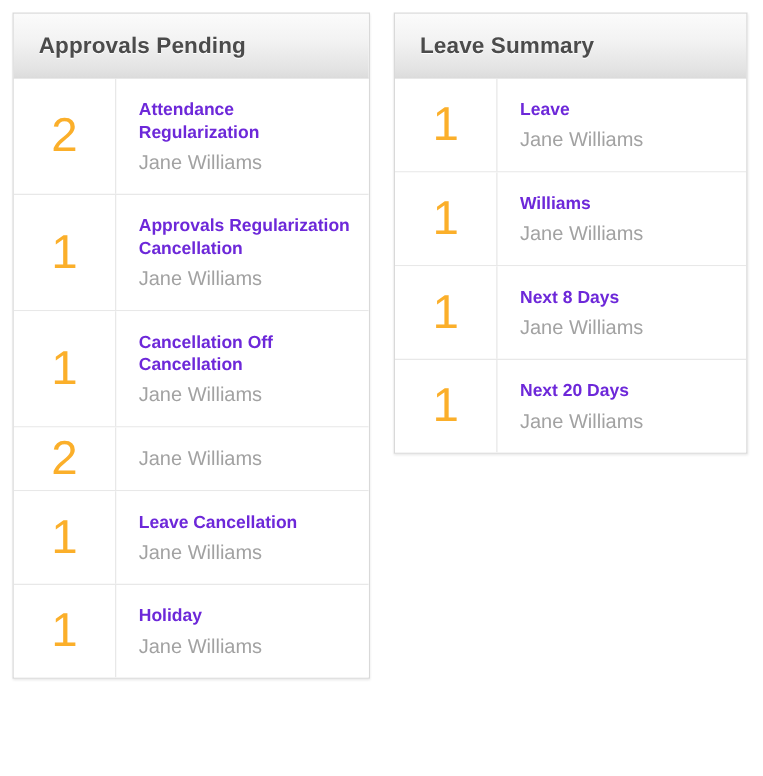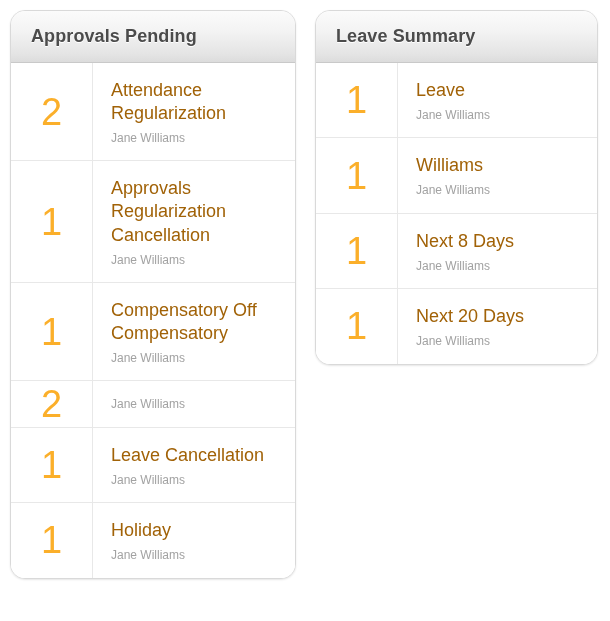--- a/index.html
+++ b/index.html
@@ -18,21 +18,21 @@
     position: relative;
     width: 610px;
     height: 621px;
   }
 
   
   .card {
     position: absolute;
     background: #ffffff;
     border: 1px solid #d9d9d9;
-    border-radius: 15px;
+    border-radius: 0;
     box-shadow: 0 1px 2px rgba(0,0,0,0.10);
     box-sizing: border-box;
     overflow: hidden;
   }
 
   #card-approvals {
     left: 10px;
     top: 10px;
     width: 286px;
   }
@@ -98,29 +98,29 @@
   .row-info {
     flex: 1;
     padding: 16px 14px 15px 18px;
     box-sizing: border-box;
     display: flex;
     flex-direction: column;
     justify-content: center;
   }
 
   .row-label {
-    font-size: 18px;
-    font-weight: normal;
-    color: #a16207;
+    font-size: 14px;
+    font-weight: bold;
+    color: #6d28d9;
     line-height: 1.28;
     margin: 0 0 6px 0;
   }
 
   .row-person {
-    font-size: 12px;
+    font-size: 16px;
     font-weight: normal;
     color: #a2a2a2;
     line-height: 1.2;
     margin: 0;
   }
 </style>
 </head>
 <body>
 
 <div class="board">
@@ -149,21 +149,21 @@
           <div class="row-label">Approvals Regularization Cancellation</div>
           <div class="row-person">Jane Williams</div>
         </div>
       </div>
 
       <div class="row">
         <div class="row-count">
           <span class="count-value">1</span>
         </div>
         <div class="row-info">
-          <div class="row-label">Compensatory Off Compensatory</div>
+          <div class="row-label">Cancellation Off Cancellation</div>
           <div class="row-person">Jane Williams</div>
         </div>
       </div>
 
       <div class="row">
         <div class="row-count">
           <span class="count-value">2</span>
         </div>
         <div class="row-info">
           <div class="row-person">Jane Williams</div>

